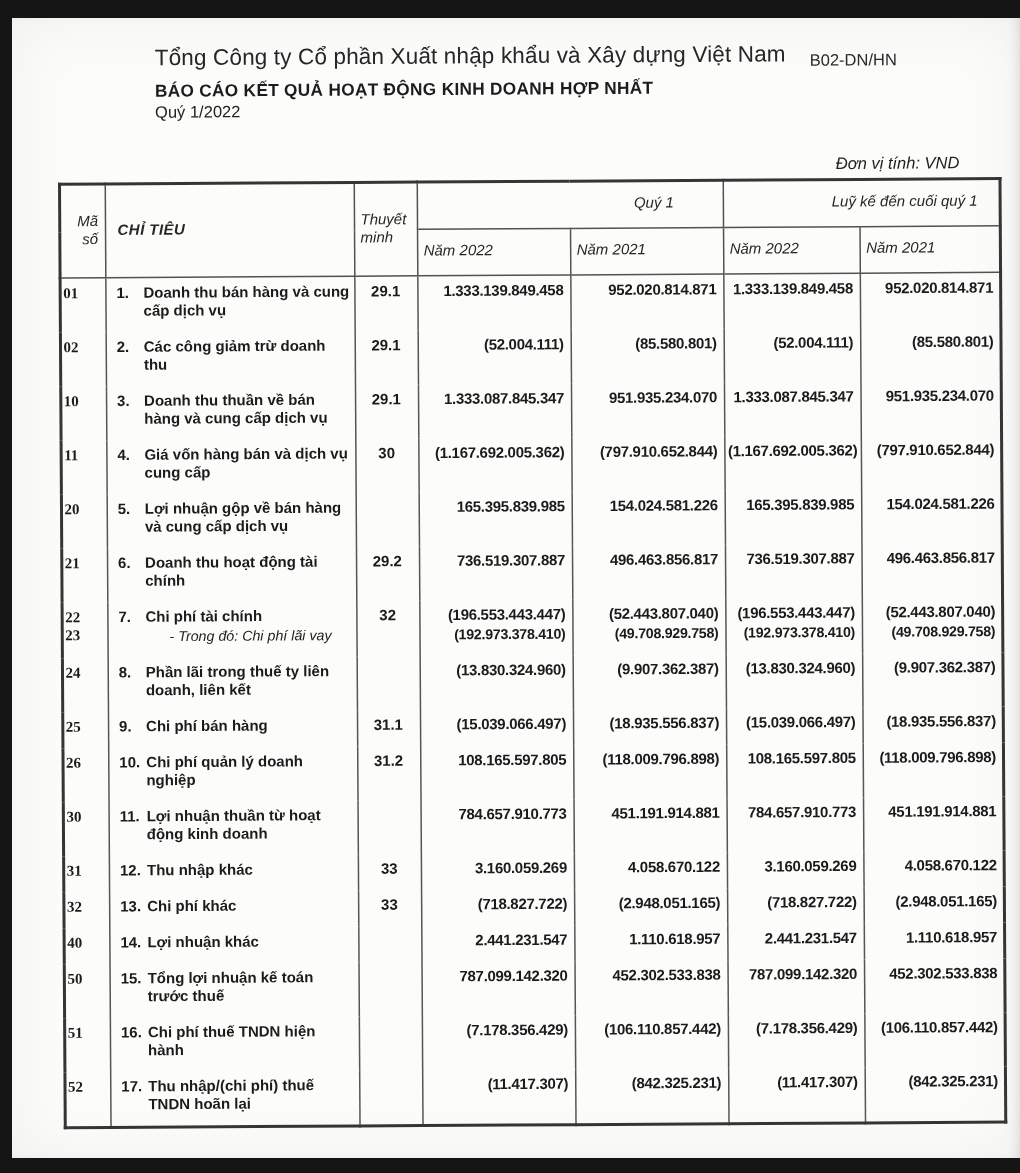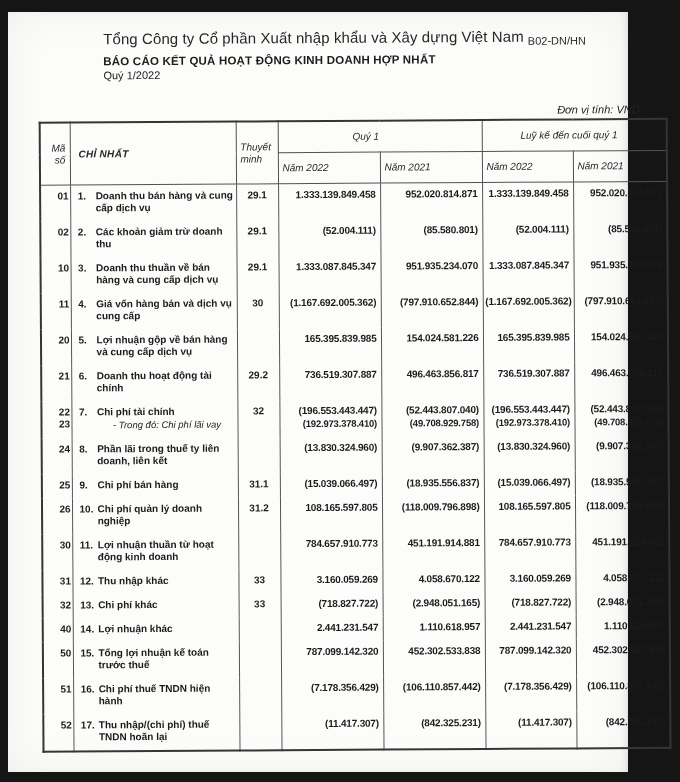--- a/index.html
+++ b/index.html
@@ -3,30 +3,30 @@
 <meta charset="utf-8">
 <style>
   html,body{margin:0;padding:0;}
   body{
     width:680px;height:782px;overflow:hidden;position:relative;
     background:#151515;
     font-family:"Liberation Sans", sans-serif;
     -webkit-font-smoothing:antialiased;
   }
   .paper{
-    position:absolute;left:8px;top:12px;width:620px;height:760px;
+    position:absolute;left:8px;top:12px;width:672px;height:760px;
     background:#fcfcfb;
     box-shadow:inset 0 0 45px rgba(0,0,0,0.05), inset -5px 0 10px -6px rgba(0,0,0,0.18);
   }
   .content{position:absolute;inset:0;transform:rotate(-0.35deg);transform-origin:50% 0;color:#1d1d1d;}
 
   .doc-header{margin:17px 0 0 95px;}
   .company-line{display:flex;align-items:baseline;}
   .company{font-size:15px;font-weight:400;color:#262626;letter-spacing:0.1px;margin:0;}
-  .form-code{font-size:11px;font-weight:400;margin-left:4px;position:relative;top:3px;white-space:nowrap;color:#2a2a2a;}
+  .form-code{font-size:11px;font-weight:400;margin-left:16px;position:relative;top:3px;white-space:nowrap;color:#2a2a2a;}
   .report-title{font-size:11.5px;font-weight:700;margin-top:8px;letter-spacing:0.2px;color:#1c1c1c;}
   .report-period{font-size:11px;margin-top:2px;color:#222;}
 
   .unit-label{width:627px;margin:25px 0 3px 30px;text-align:right;padding-right:26px;
     font-style:italic;font-size:11px;color:#222;box-sizing:border-box;}
 
   table.fin{
     margin-left:30px;width:627px;border-collapse:collapse;table-layout:fixed;
     border:2px solid #353535;
   }
@@ -34,31 +34,31 @@
   col.c-v1{width:102px;} col.c-v2{width:102px;} col.c-v3{width:91px;} col.c-v4{width:94px;}
 
   thead th{
     border:1.4px solid #525252;
     font-style:italic;font-weight:400;font-size:10px;color:#262626;
     padding:4px 4px;vertical-align:middle;line-height:11.5px;
   }
   th.th-code{text-align:right;}
   th.th-item{text-align:left;padding-left:8px;font-weight:700;letter-spacing:0.3px;}
   th.th-note{text-align:left;}
-  th.th-group{text-align:center;height:22px;margin-top:40px;}
+  th.th-group{text-align:right;height:22px;margin-top:40px;}
   th.th-group.q1{padding-right:32px;}
   th.th-group.cum{padding-right:14px;}
   th.th-year{text-align:left;padding-right:8px;height:22px;}
 
   tbody td{
     border-left:1.4px solid #565656;border-right:1.4px solid #565656;
     vertical-align:top;font-size:10px;font-weight:700;color:#1b1b1b;
     padding-top:5px;padding-bottom:7px;line-height:12px;
   }
-  td.code-cell{text-align:right;}
+  td.code-cell{text-align:left;font-family:Liberation Serif, serif;}
   td.note-cell{text-align:center;}
   td.val-cell{text-align:right;padding-right:4px;padding-left:2px;white-space:nowrap;letter-spacing:-0.2px;}
   .item-line{display:flex;padding-left:6px;}
   .item-no{flex:0 0 18px;}
   .item-lbl{flex:1;padding-right:1px;}
   .item-sub{padding-left:40px;font-style:italic;font-weight:400;font-size:9.5px;margin-top:1px;color:#222;}
   .sub-val{font-size:9.5px;letter-spacing:-0.2px;margin-top:1px;}
 </style>
 </head>
 <body>
@@ -83,21 +83,21 @@
           <col class="c-item">
           <col class="c-note">
         <col class="c-v1">
           <col class="c-v2">
           <col class="c-v3">
           <col class="c-v4">
       </colgroup>
       <thead>
         <tr>
           <th rowspan="2" class="th-code">Mã số</th>
-          <th rowspan="2" class="th-item">CHỈ NHẤT</th>
+          <th rowspan="2" class="th-item">CHỈ TIÊU</th>
           <th rowspan="2" class="th-note">Thuyết minh</th>
           <th colspan="2" class="th-group q1">Quý 1</th>
           <th colspan="2" class="th-group cum">Luỹ kế đến cuối quý 1</th>
         </tr>
         <tr>
           <th class="th-year">Năm 2022</th>
           <th class="th-year">Năm 2021</th>
           <th class="th-year">Năm 2022</th>
           <th class="th-year">Năm 2021</th>
         </tr>
@@ -127,21 +127,21 @@
               <div>952.020.814.871</div>
             </td>
           </tr>
           <tr>
             <td class="code-cell">
               <div>02</div>
             </td>
             <td class="item-cell">
               <div class="item-line">
                 <span class="item-no">2.</span>
-                <span class="item-lbl">Các khoản giảm trừ doanh thu</span>
+                <span class="item-lbl">Các công giảm trừ doanh thu</span>
               </div>
             </td>
             <td class="note-cell">29.1</td>
             <td class="val-cell">
               <div>(52.004.111)</div>
             </td>
             <td class="val-cell">
               <div>(85.580.801)</div>
             </td>
             <td class="val-cell">

